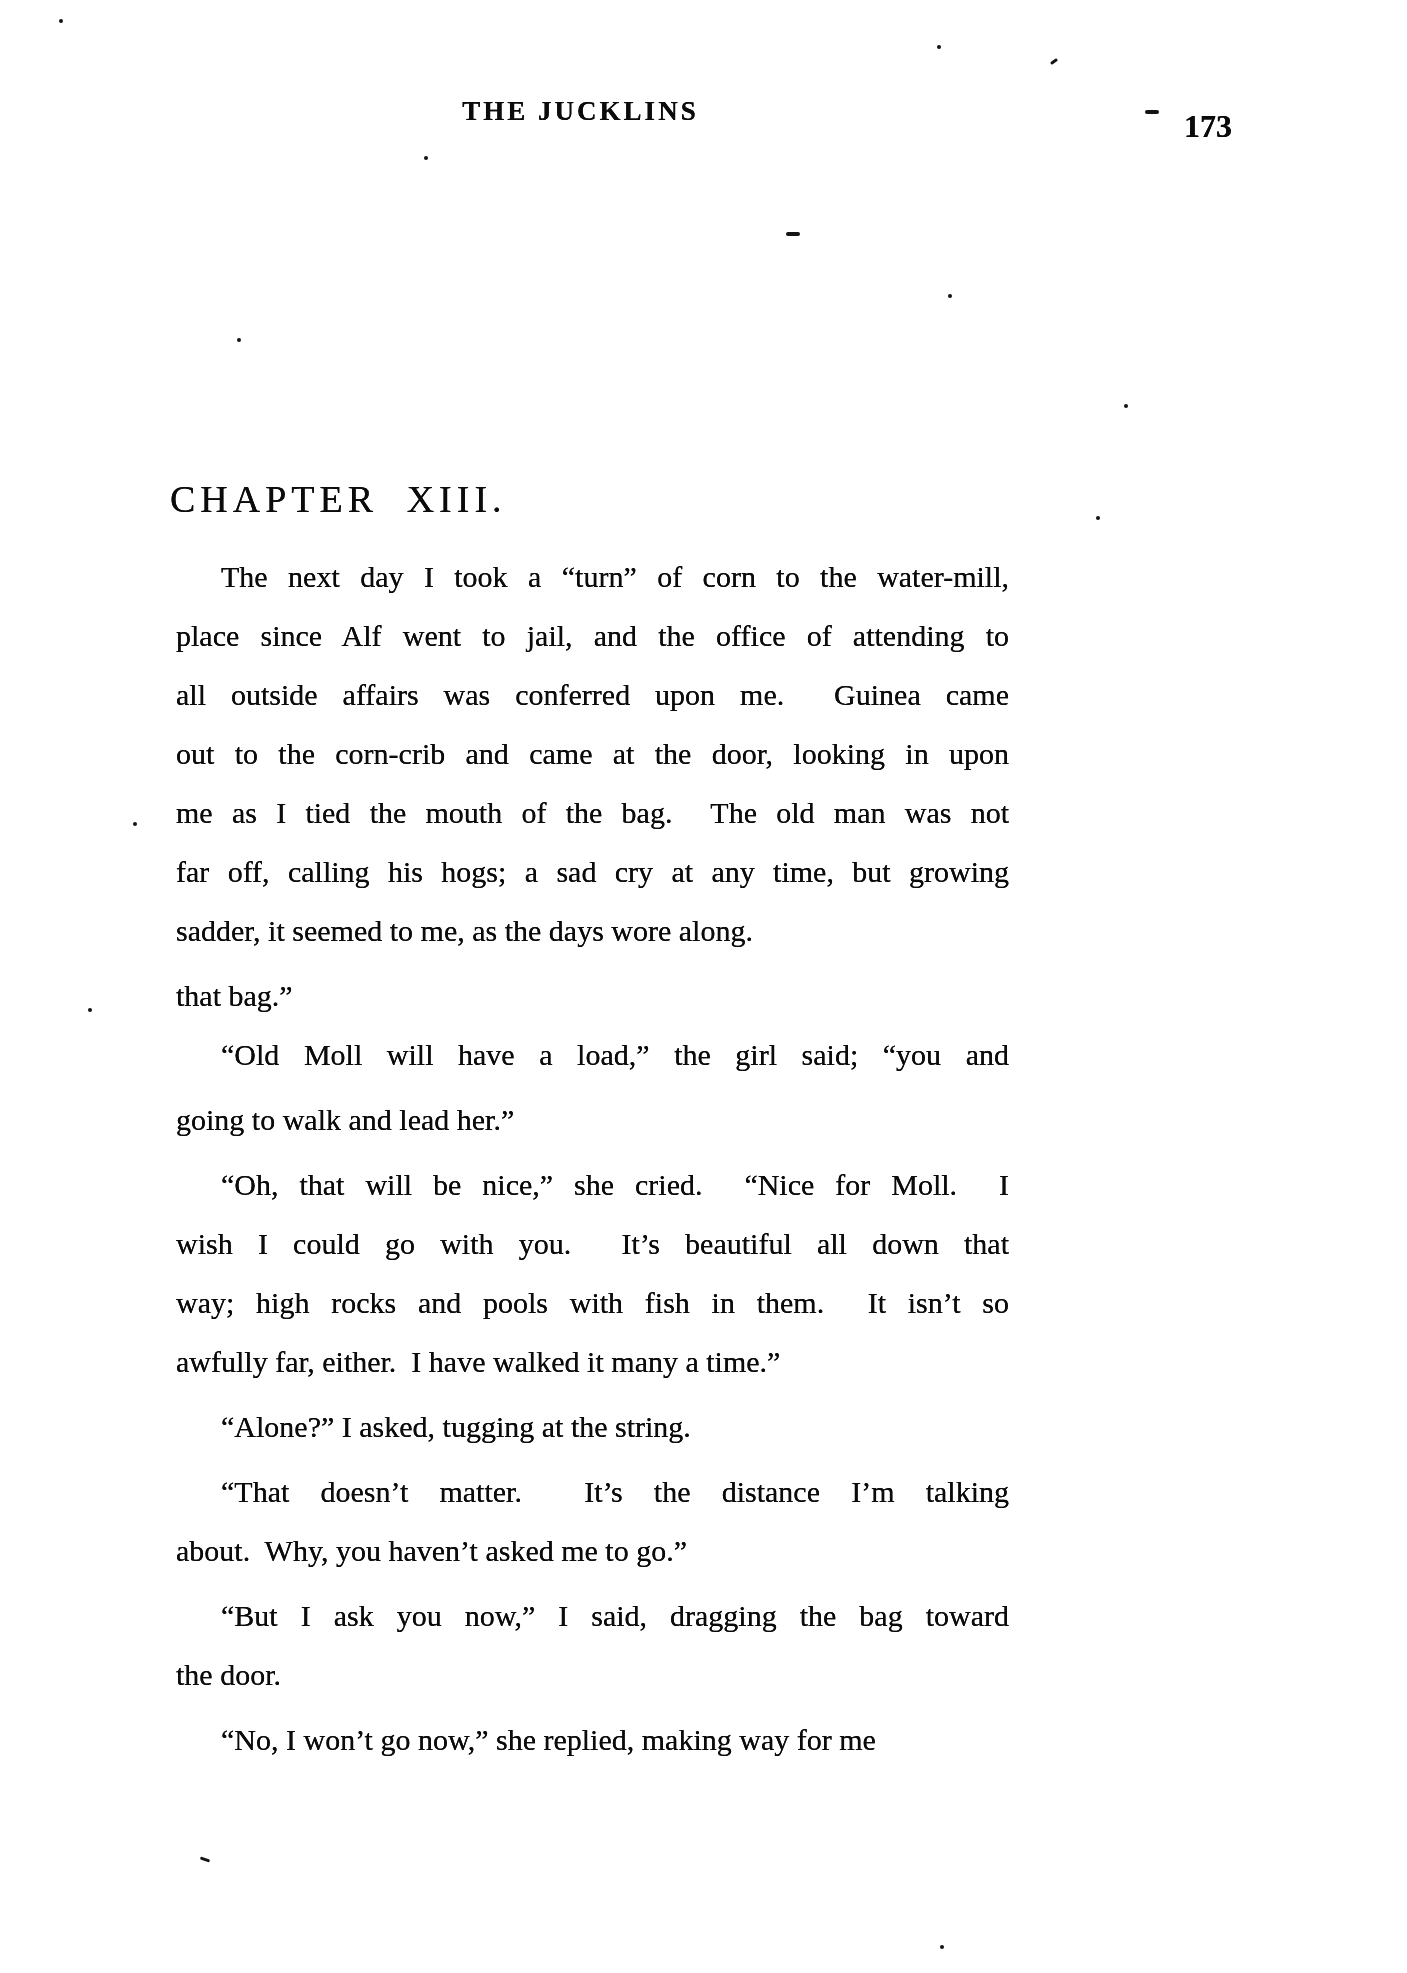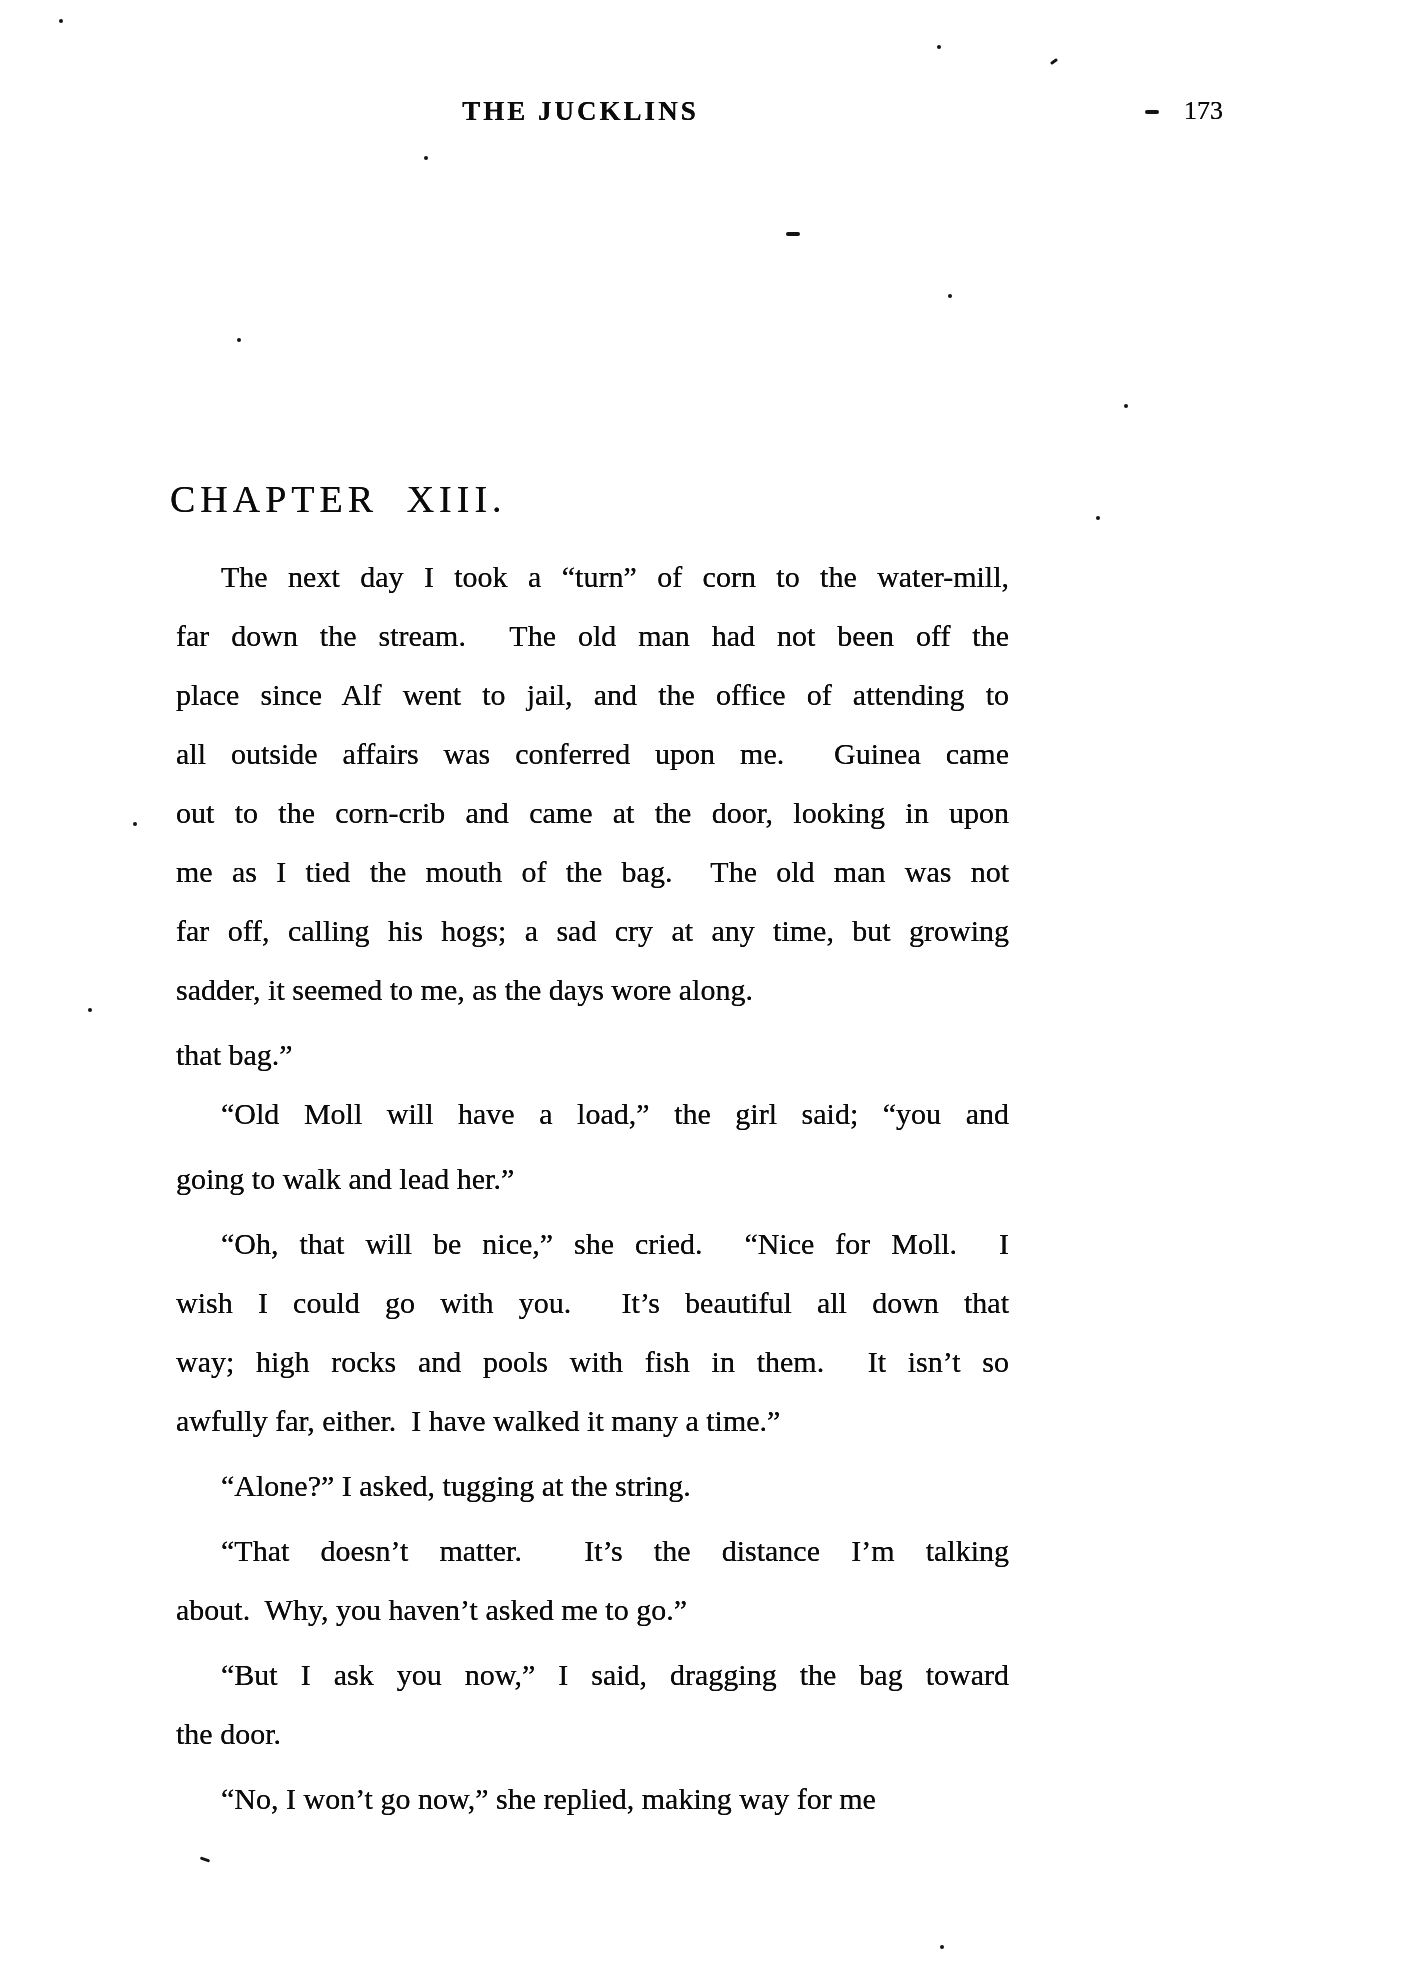--- a/index.html
+++ b/index.html
@@ -16,22 +16,22 @@
   
   .running-header {
     position: absolute; top: 96px; left: 158px; width: 845px;
     text-align: center;
   }
   .running-title {
     font-size: 27px; font-weight: bold; letter-spacing: 3px;
     text-shadow: 0 0 0.6px currentColor;
   }
   .page-number {
-    position: absolute; top: 96px; left: 1184px;
-    font-size: 26px; font-weight: normal;
+    position: absolute; top: 108px; left: 1184px;
+    font-size: 32px; font-weight: bold;
     text-shadow: 0 0 0.6px currentColor;
   }
 
   
   .chapter-heading {
     position: absolute; top: 477px; left: 170px; width: 845px;
     margin: 0; text-align: left;
     font-size: 38px; font-weight: normal;
     letter-spacing: 5px; word-spacing: 14px;
     text-shadow: 0 0 0.5px currentColor;
@@ -65,21 +65,20 @@
   <header class="running-header">
     <span class="running-title">THE JUCKLINS</span>
   </header>
   <span class="page-number">173</span>
 
   <h1 class="chapter-heading">CHAPTER XIII.</h1>
 
   <main class="page-body" id="body-container">
       <div class="paragraph">
         <div class="line first-line">The next day I took a “turn” of corn to the water-mill,</div>
-        <div class="line">far down the stream.&nbsp; The old man had not been off the</div>
         <div class="line">place since Alf went to jail, and the office of attending to</div>
         <div class="line">all outside affairs was conferred upon me.&nbsp; Guinea came</div>
         <div class="line">out to the corn-crib and came at the door, looking in upon</div>
         <div class="line">me as I tied the mouth of the bag.&nbsp; The old man was not</div>
         <div class="line">far off, calling his hogs; a sad cry at any time, but growing</div>
         <div class="line last-line">sadder, it seemed to me, as the days wore along.</div>
       </div>
       <div class="paragraph">
         <div class="line last-line">that bag.”</div>
         <div class="line first-line">“Old Moll will have a load,” the girl said; “you and</div>

